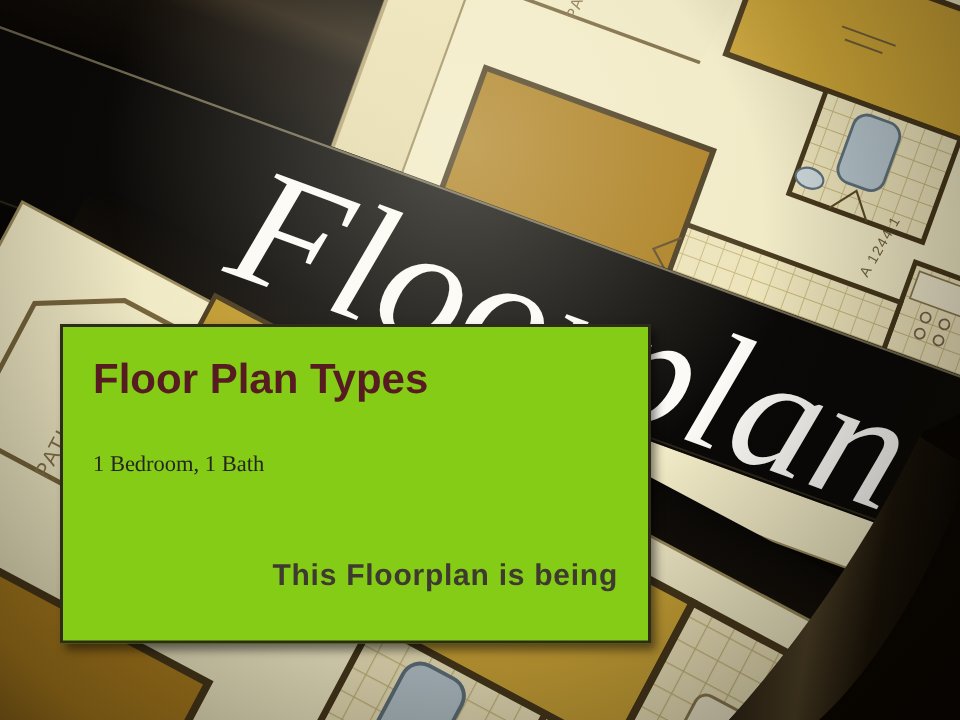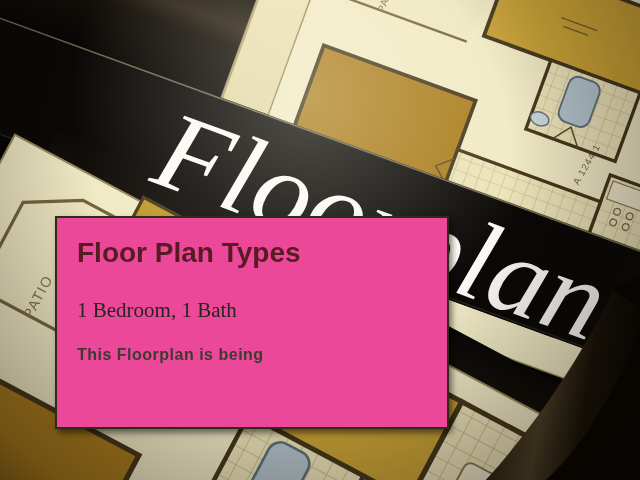--- a/index.html
+++ b/index.html
@@ -1,32 +1,32 @@
 <!DOCTYPE html>
 <html><head>
 <meta charset="utf-8">
 <style>
   html,body{margin:0;padding:0;background:#000;}
   .stage{position:relative;width:640px;height:480px;overflow:hidden;background:#070503;}
   .stage svg{position:absolute;left:0;top:0;display:block;}
   .info-box{
-    position:absolute;left:55px;top:216px;width:394px;height:213px;box-sizing:border-box;
-    background:#ec4899;border:2px solid #2e2b18;box-shadow:3px 4px 6px rgba(0,0,0,.5);
+    position:absolute;left:40px;top:216px;width:394px;height:213px;box-sizing:border-box;
+    background:#84cc16;border:2px solid #2e2b18;box-shadow:3px 4px 6px rgba(0,0,0,.5);
     padding:0 20px;font-family:"Liberation Sans","DejaVu Sans",sans-serif;
   }
   .info-box h1{
     margin:18px 0 0 0;font-size:28px;line-height:34px;font-weight:bold;
     color:#571c22;letter-spacing:0px;font-family:"Liberation Sans","DejaVu Sans",sans-serif;
   }
   .unit-line{
-    margin-top:26px;font-size:21px;line-height:28px;color:#26251f;
+    margin-top:26px;font-size:15px;line-height:28px;color:#26251f;
     font-family:"Liberation Serif","DejaVu Serif",serif;
   }
   .status-msg{
-    margin-top:14px;text-align:left;font-weight:bold;font-size:16px;line-height:33px;
+    margin-top:44px;text-align:right;font-weight:bold;font-size:20px;line-height:33px;
     color:#3e3a30;letter-spacing:0.5px;
   }
   .wm{
     font-family:"Liberation Serif","DejaVu Serif",serif;
     font-style:italic;font-weight:normal;
   }
   .plan-label{
     font-family:"Liberation Sans","DejaVu Sans",sans-serif;
     letter-spacing:1px;
   }

